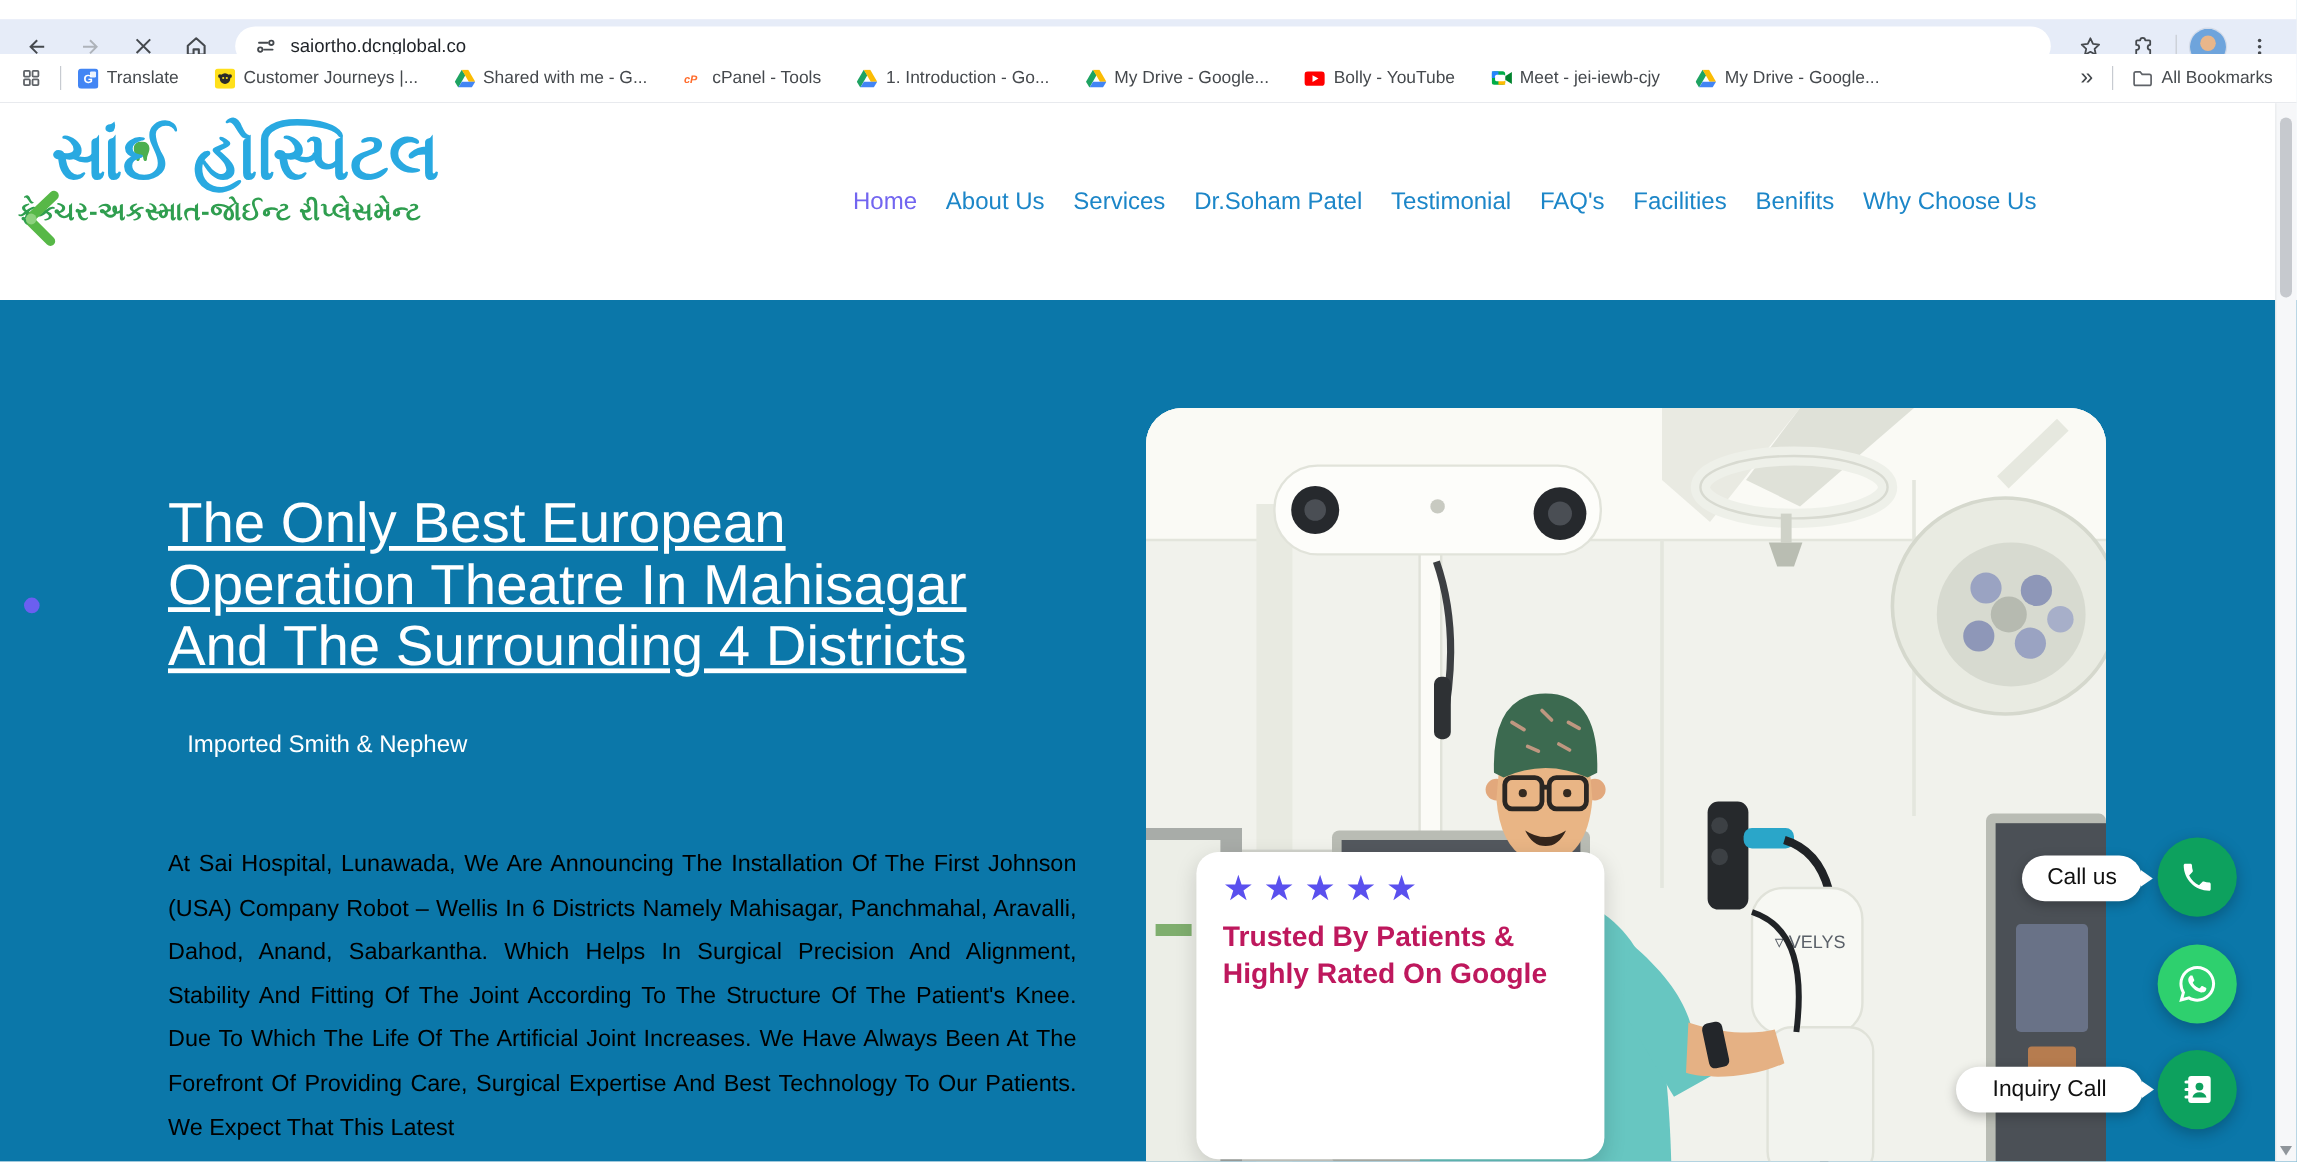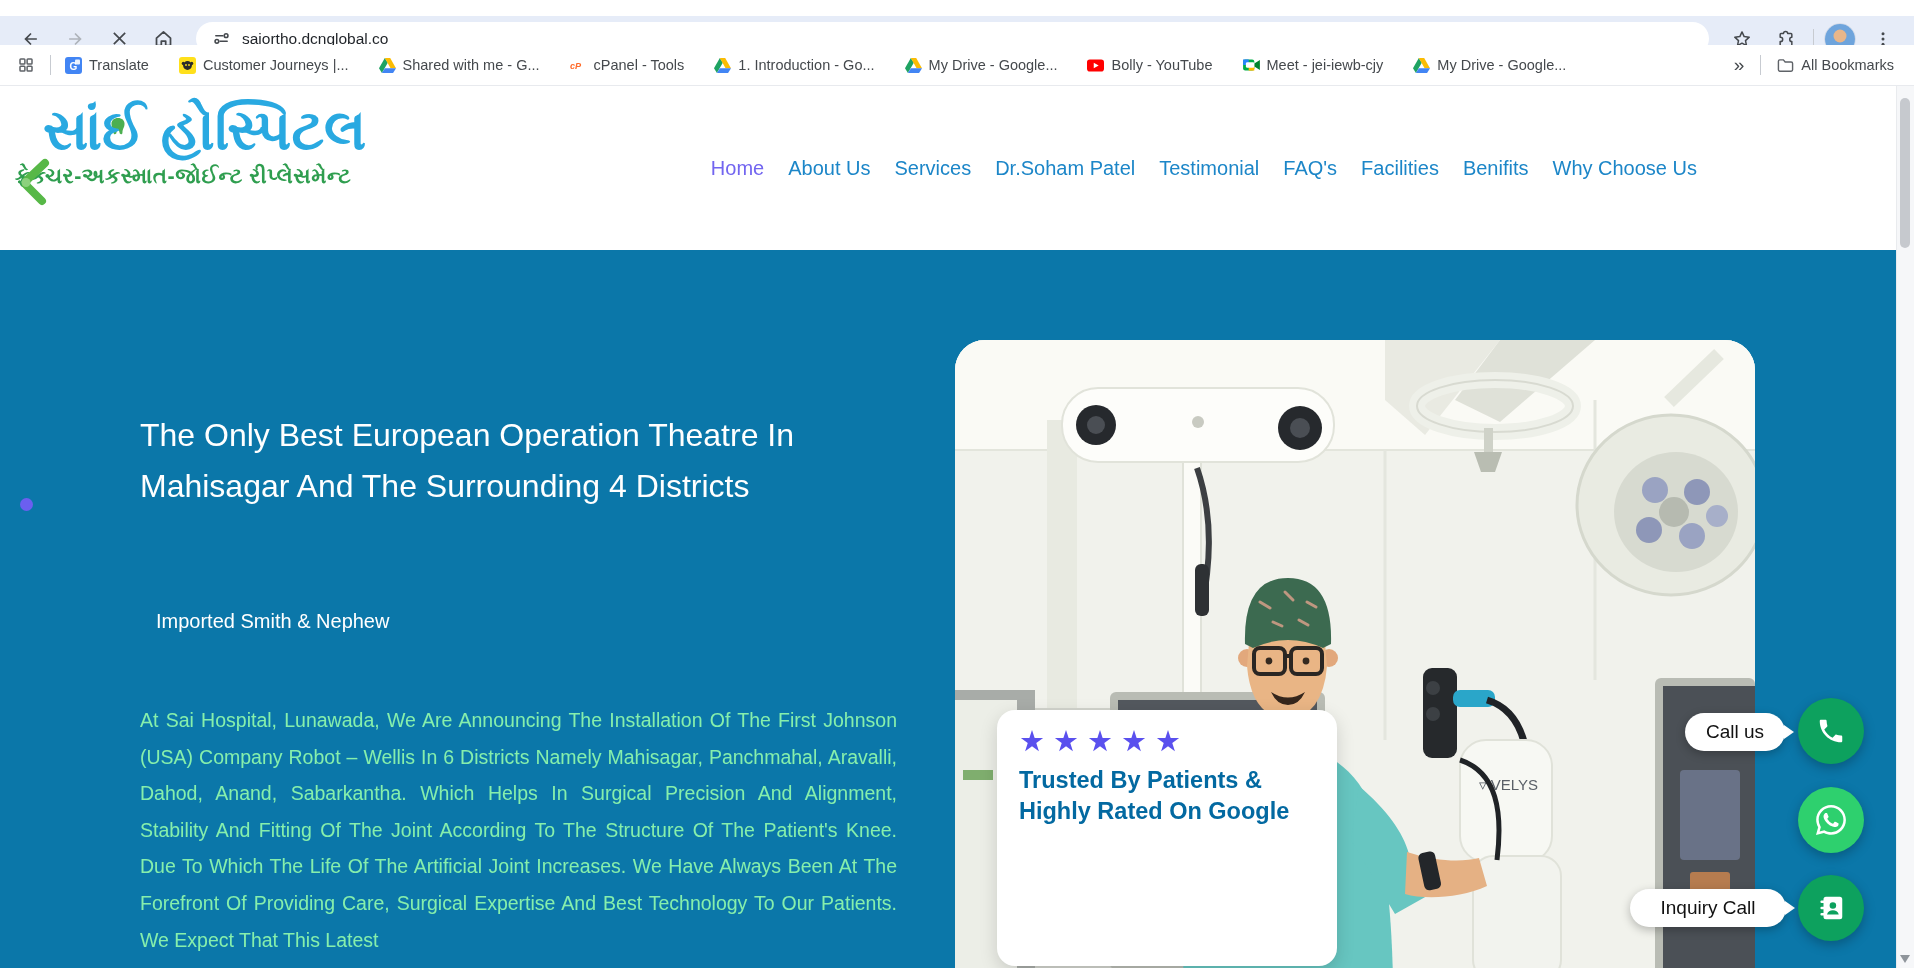--- a/index.html
+++ b/index.html
@@ -35,33 +35,33 @@
   .logo-tag{margin-top:4px;font-size:21.5px;font-weight:bold;color:#2f9e4f;letter-spacing:.5px;white-space:nowrap;}
   .knee-ic{position:absolute;left:0px;top:58px;}
   .tooth-ic{position:absolute;left:96px;top:18px;}
   .main-nav{position:absolute;right:217px;top:0;height:164px;display:flex;align-items:center;gap:24px;}
   .nav-link{font-size:20px;color:#1c86c8;white-space:nowrap;cursor:pointer;}
   .nav-link.active{color:#7265f0;}
 
   
   .hero{position:absolute;left:0;top:250px;width:1914px;height:718px;background:#0b77a9;overflow:hidden;}
   .slider-dot{position:absolute;left:20px;top:248px;width:13px;height:13px;border-radius:50%;background:#6b5ff0;}
-  .hero-h1{position:absolute;left:140px;top:160px;width:710px;font-size:32px;line-height:51px;color:#fff;font-weight:400;}
+  .hero-h1{position:absolute;left:140px;top:160px;width:710px;font-size:47px;line-height:51px;color:#fff;font-weight:400;text-decoration:underline;}
   .hero-sub{position:absolute;left:140px;width:760px;font-size:20px;color:#fff;margin-left:16px;}
   .hero-sub1{top:360px;} .hero-sub2{top:397px;}
   .hero-para{position:absolute;left:140px;top:452px;width:757px;font-size:19.5px;line-height:36.6px;
-             color:#86efac;text-align:justify;}
+             color:#000000;text-align:justify;}
   .hero-photo{position:absolute;left:955px;top:90px;width:800px;height:700px;border-radius:30px;
               overflow:hidden;background:#f1f2ec;}
   .hero-photo svg{display:block;width:800px;height:640px;}
 
   .review-card{position:absolute;left:997px;top:460px;width:340px;height:256px;background:#fff;border-radius:18px;
                box-shadow:0 6px 18px rgba(0,0,0,.15);padding:14px 22px;box-sizing:border-box;}
   .stars{font-size:29px;letter-spacing:8px;color:#5a50ee;line-height:34px;}
-  .review-title{margin-top:7px;font-size:23.5px;line-height:31px;font-weight:bold;color:#0369a1;}
+  .review-title{margin-top:7px;font-size:23.5px;line-height:31px;font-weight:bold;color:#be185d;}
   .review-body{margin-top:10px;font-size:20px;line-height:30.5px;color:#1c252e;text-align:justify;}
 
   
   .fab{position:absolute;width:66px;height:66px;border-radius:50%;display:flex;align-items:center;
        justify-content:center;box-shadow:0 4px 12px rgba(0,0,0,.25);cursor:pointer;}
   .fab-call{left:1798px;top:448px;background:#0da15e;}
   .fab-wa{left:1798px;top:537px;background:#2ed06e;}
   .fab-inq{left:1798px;top:625px;background:#0da15e;}
   .pill{position:absolute;height:38px;background:#fff;border-radius:19px;display:flex;align-items:center;
         justify-content:center;font-size:19px;color:#111;box-shadow:0 3px 10px rgba(0,0,0,.25);cursor:pointer;}

